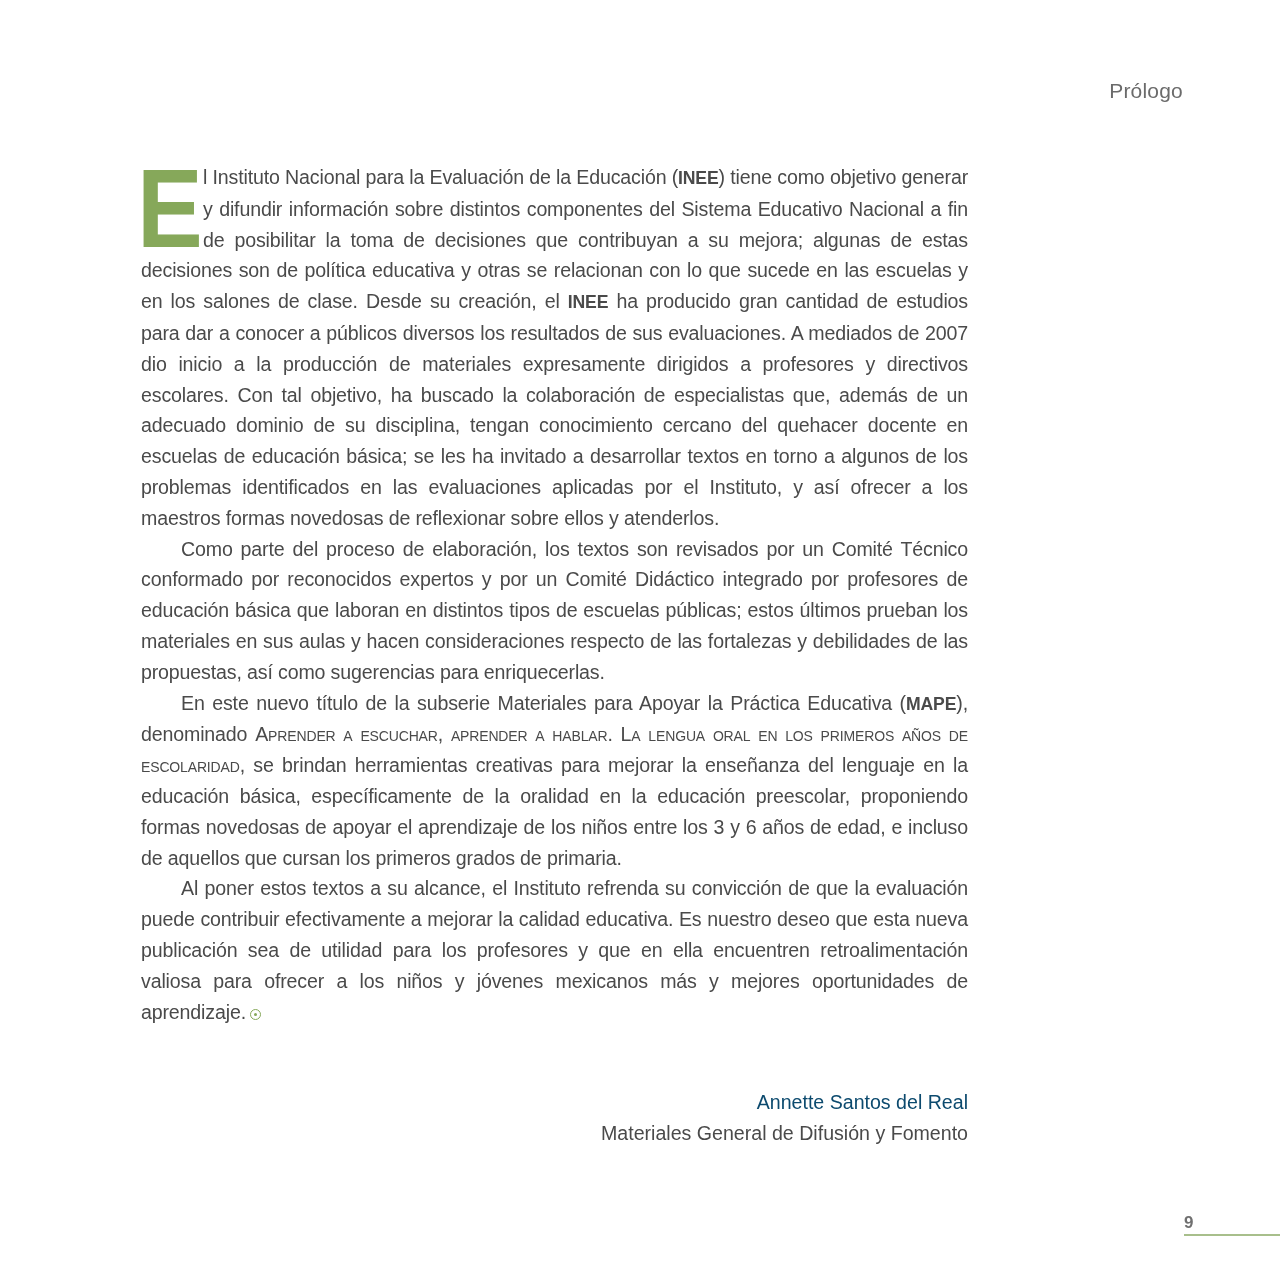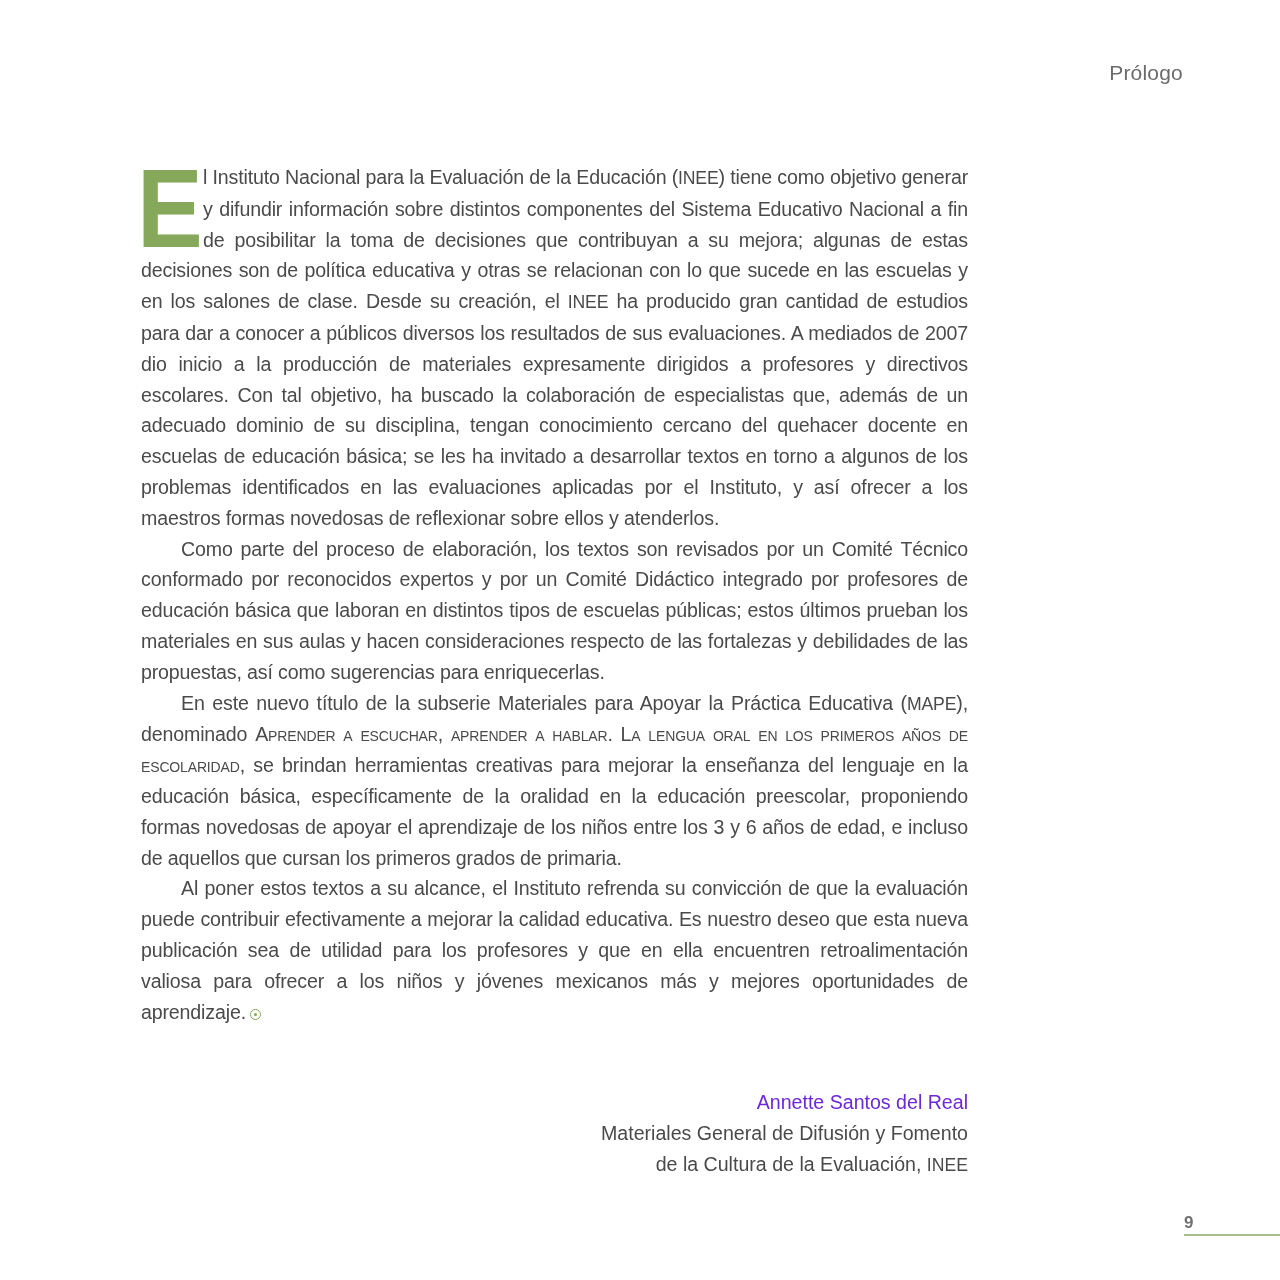--- a/index.html
+++ b/index.html
@@ -1,47 +1,46 @@
 <!DOCTYPE html>
 <html><head>
   <meta charset="utf-8">
   <style>
     html, body { margin: 0; padding: 0; background: #ffffff; }
     body { width: 1280px; height: 1280px; position: relative; overflow: hidden;
            font-family: "Liberation Sans", sans-serif; color: #4a4a4a; }
-    .running-head { position: absolute; top: 61px; right: 97px; font-size: 21px; color: #6b6b6b; letter-spacing: 0.2px; }
+    .running-head { position: absolute; top: 79px; right: 97px; font-size: 21px; color: #6b6b6b; letter-spacing: 0.2px; }
     .body-text { position: absolute; left: 141px; top: 162px; width: 827px; font-size: 19.6px; line-height: 30.8px;
                  text-align: justify; letter-spacing: -0.15px; }
     .body-text p { margin: 0; }
     .body-text p.indent { text-indent: 40px; }
     .dropcap { float: left; font-size: 112px; line-height: 78px; height: 80px; color: #86a85a; font-weight: bold;
                margin: 8px 6px 0 -4px; padding: 0; transform: scaleX(0.88); transform-origin: left top; width: 60px; }
     .sc { font-variant: small-caps; }
-    .abbr { font-size: 0.9em; }
+    .abbr { font-size: 0.9em; font-weight: bold; }
     .end-mark { display: inline-block; width: 9px; height: 9px; border: 1.3px solid #86a85a; border-radius: 50%;
                 position: relative; margin-left: 4px; vertical-align: -1px; }
     .end-mark::after { content: ""; position: absolute; width: 3px; height: 3px; background: #86a85a; border-radius: 50%;
                        left: 3px; top: 3px; }
     .signature { position: absolute; right: 312px; top: 1087px; text-align: right; font-size: 19.6px; line-height: 31px; }
-    .sig-name { color: #6d28d9; }
+    .sig-name { color: #0c4a6e; }
     .page-num { position: absolute; left: 1184px; top: 1213px; font-size: 17px; font-weight: bold; color: #707070; }
     .page-rule { position: absolute; left: 1184px; top: 1234px; width: 96px; height: 1.5px; background: #a8bf8c; }
   </style>
 </head>
 <body>
 
 <div class="running-head">Prólogo</div>
 
 <div class="body-text">
   <p><span class="dropcap">E</span><span>l Instituto Nacional para la Evaluación de la Educación (</span><span class="abbr">INEE</span><span>) tiene como objetivo generar y difundir información sobre distintos componentes del Sistema Educativo Nacional a fin de posibilitar la toma de decisiones que contribuyan a su mejora; algunas de estas decisiones son de política educativa y otras se relacionan con lo que sucede en las escuelas y en los salones de clase. Desde su creación, el </span><span class="abbr">INEE</span><span> ha producido gran cantidad de estudios para dar a conocer a públicos diversos los resultados de sus evaluaciones. A mediados de 2007 dio inicio a la producción de materiales expresamente dirigidos a profesores y directivos escolares. Con tal objetivo, ha buscado la colaboración de especialistas que, además de un adecuado dominio de su disciplina, tengan conocimiento cercano del quehacer docente en escuelas de educación básica; se les ha invitado a desarrollar textos en torno a algunos de los problemas identificados en las evaluaciones aplicadas por el Instituto, y así ofrecer a los maestros formas novedosas de reflexionar sobre ellos y atenderlos.</span></p>
   <p class="indent">Como parte del proceso de elaboración, los textos son revisados por un Comité Técnico conformado por reconocidos expertos y por un Comité Didáctico integrado por profesores de educación básica que laboran en distintos tipos de escuelas públicas; estos últimos prueban los materiales en sus aulas y hacen consideraciones respecto de las fortalezas y debilidades de las propuestas, así como sugerencias para enriquecerlas.</p>
   <p class="indent"><span>En este nuevo título de la subserie Materiales para Apoyar la Práctica Educativa (</span><span class="abbr">MAPE</span><span>), denominado </span><span class="sc">Aprender a escuchar, aprender a hablar. La lengua oral en los primeros años de escolaridad</span><span>, se brindan herramientas creativas para mejorar la enseñanza del lenguaje en la educación básica, específicamente de la oralidad en la educación preescolar, proponiendo formas novedosas de apoyar el aprendizaje de los niños entre los 3 y 6 años de edad, e incluso de aquellos que cursan los primeros grados de primaria.</span></p>
   <p class="indent"><span>Al poner estos textos a su alcance, el Instituto refrenda su convicción de que la evaluación puede contribuir efectivamente a mejorar la calidad educativa. Es nuestro deseo que esta nueva publicación sea de utilidad para los profesores y que en ella encuentren retroalimentación valiosa para ofrecer a los niños y jóvenes mexicanos más y mejores oportunidades de aprendizaje.</span><span class="end-mark"></span></p>
 </div>
 
 <div class="signature">
   <div class="sig-name">Annette Santos del Real</div>
   <div>Materiales General de Difusión y Fomento</div>
-  <div><span>de la Cultura de la Evaluación, </span><span class="abbr">INEE</span></div>
 </div>
 
 <div class="page-num">9</div>
 <div class="page-rule"></div>
 
 </body></html>

